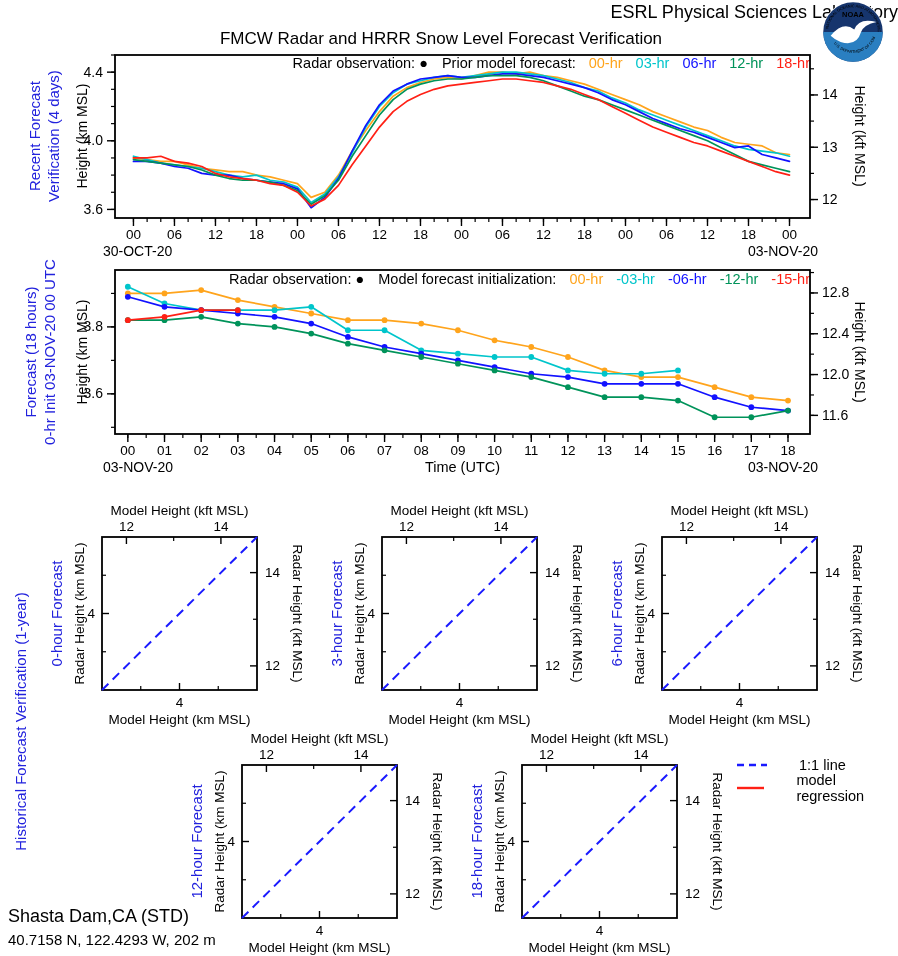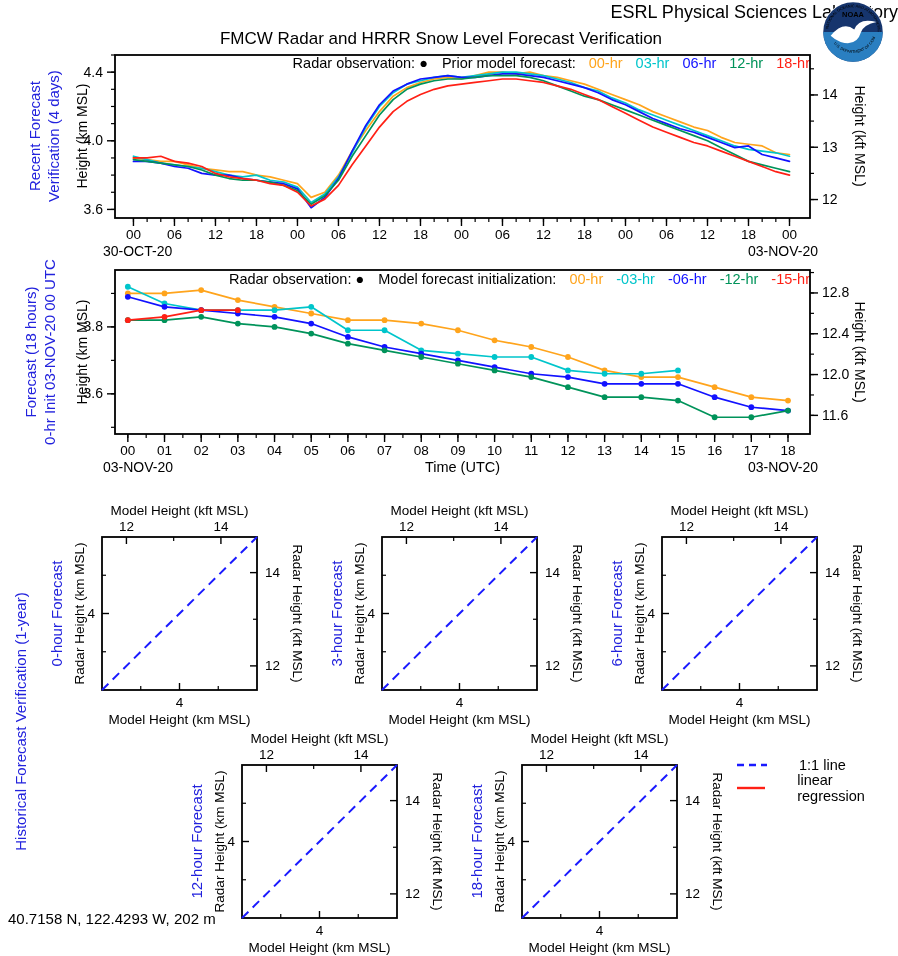--- a/index.html
+++ b/index.html
@@ -527,21 +527,22 @@
       <div class="row">
         <svg width="30" height="8">
           <line x1="0" y1="4" x2="30" y2="4" stroke="#1a1aff" stroke-width="2.4" stroke-dasharray="7 5"></line>
         </svg>
         <span>1:1 line</span>
       </div>
       <div class="row">
         <svg width="30" height="8">
           <line x1="0" y1="4" x2="30" y2="4" stroke="#ff2015" stroke-width="2.4"></line>
         </svg>
-        <span>linear regression</span>
+        <span>model regression</span>
       </div>
     </div>
 
   <div class="station">
+    <div class="name">Shasta Dam,CA (STD)</div>
     <div class="coords">40.7158 N, 122.4293 W, 202 m</div>
   </div>
 
 </div>
 
 </body></html>

